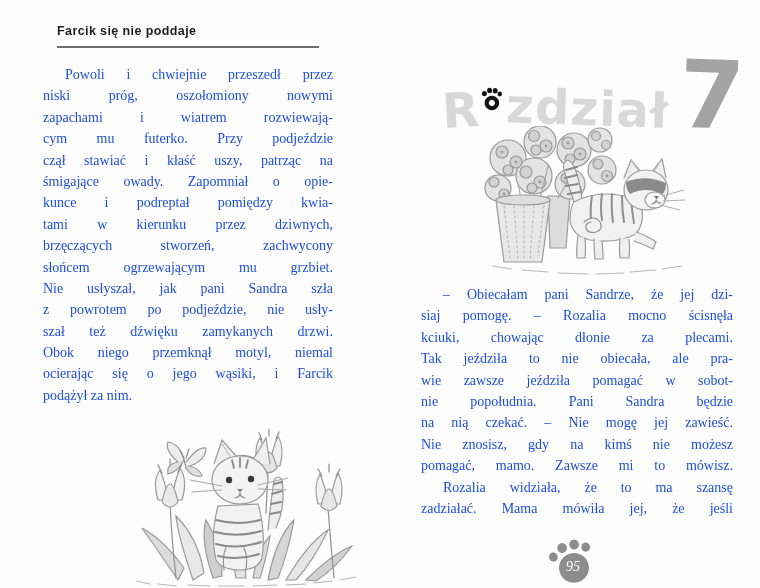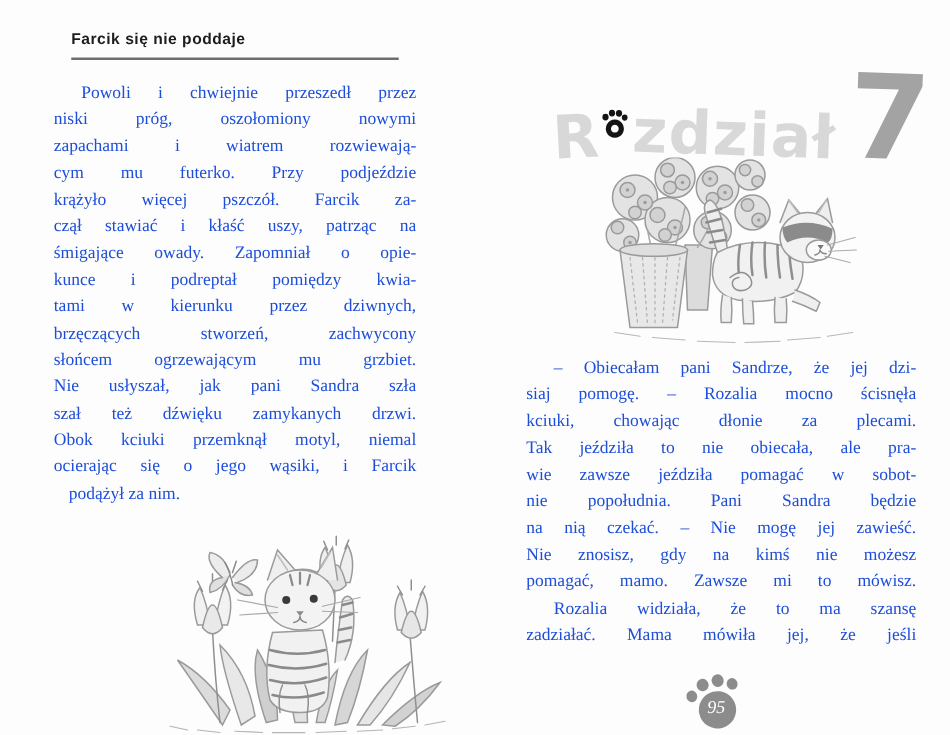--- a/index.html
+++ b/index.html
@@ -14,21 +14,21 @@
     font-family:"Liberation Sans", sans-serif;font-weight:700;font-size:12.5px;
     letter-spacing:.4px;color:#1d1d1d;}
   .header-rule{position:absolute;left:57px;top:46px;width:262px;height:2px;background:#6e6e6e;}
 
   
   .bodytext{position:absolute;color:#1d4ed8;font-size:14px;}
   #left-body{left:43px;top:64px;width:290px;}
   #right-body{left:41px;top:284px;width:312px;}
   .tline{line-height:21.4px;height:21.4px;text-align:justify;text-align-last:justify;}
   .tline.indent{text-indent:22px;}
-  .tline.end{text-align-last:left;margin-left:12px;}
+  .tline.end{text-align-last:left;}
 
   
   .chapter-heading{position:absolute;left:62px;top:46px;width:302px;height:86px;
     display:flex;align-items:flex-end;
     font-family:"DejaVu Sans", sans-serif;font-weight:700;}
   .ch-prefix{font-size:48px;line-height:1;color:#d8d8d8;transform:rotate(-3deg) translateY(2px);}
   .ch-paw{width:58px;height:58px;margin:0 1px 4px 0;}
   .ch-suffix{font-size:48px;line-height:1;color:#d8d8d8;letter-spacing:1px;transform:rotate(2deg);}
   .ch-number{font-size:94px;line-height:.78;color:#a3a3a3;margin-left:10px;transform:rotate(2deg);}
 
@@ -47,30 +47,30 @@
 
   <div class="page" id="left-page">
     <div class="running-header">Farcik się nie poddaje</div>
     <div class="header-rule"></div>
 
     <div class="bodytext" id="left-body">
         <div class="tline indent">Powoli i chwiejnie przeszedł przez</div>
         <div class="tline">niski próg, oszołomiony nowymi</div>
         <div class="tline">zapachami i wiatrem rozwiewają-</div>
         <div class="tline">cym mu futerko. Przy podjeździe</div>
-        <div class="tline">krążyło więcej pszczół. Farcik za-</div>
         <div class="tline">czął stawiać i kłaść uszy, patrząc na</div>
         <div class="tline">śmigające owady. Zapomniał o opie-</div>
         <div class="tline">kunce i podreptał pomiędzy kwia-</div>
         <div class="tline">tami w kierunku przez dziwnych,</div>
         <div class="tline">brzęczących stworzeń, zachwycony</div>
         <div class="tline">słońcem ogrzewającym mu grzbiet.</div>
         <div class="tline">Nie usłyszał, jak pani Sandra szła</div>
+        <div class="tline">z powrotem po podjeździe, nie usły-</div>
         <div class="tline">szał też dźwięku zamykanych drzwi.</div>
-        <div class="tline">Obok kciuki przemknął motyl, niemal</div>
+        <div class="tline">Obok niego przemknął motyl, niemal</div>
         <div class="tline">ocierając się o jego wąsiki, i Farcik</div>
         <div class="tline end">podążył za nim.</div>
       </div>
 
     <svg class="illus" id="left-illus" viewBox="0 0 266 160">
       <g stroke="#9a9a9a" stroke-width="1.2" fill="none" stroke-linecap="round">
 
         <g stroke="#b5b5b5" stroke-width="1">
           <path d="M18,153 l14,3 M40,156 l18,2 M70,157 l22,1 M100,158 l26,0 M135,158 l24,-1 M168,157 l20,-1 M196,155 l18,-2 M222,152 l16,-3"></path>
         </g>

